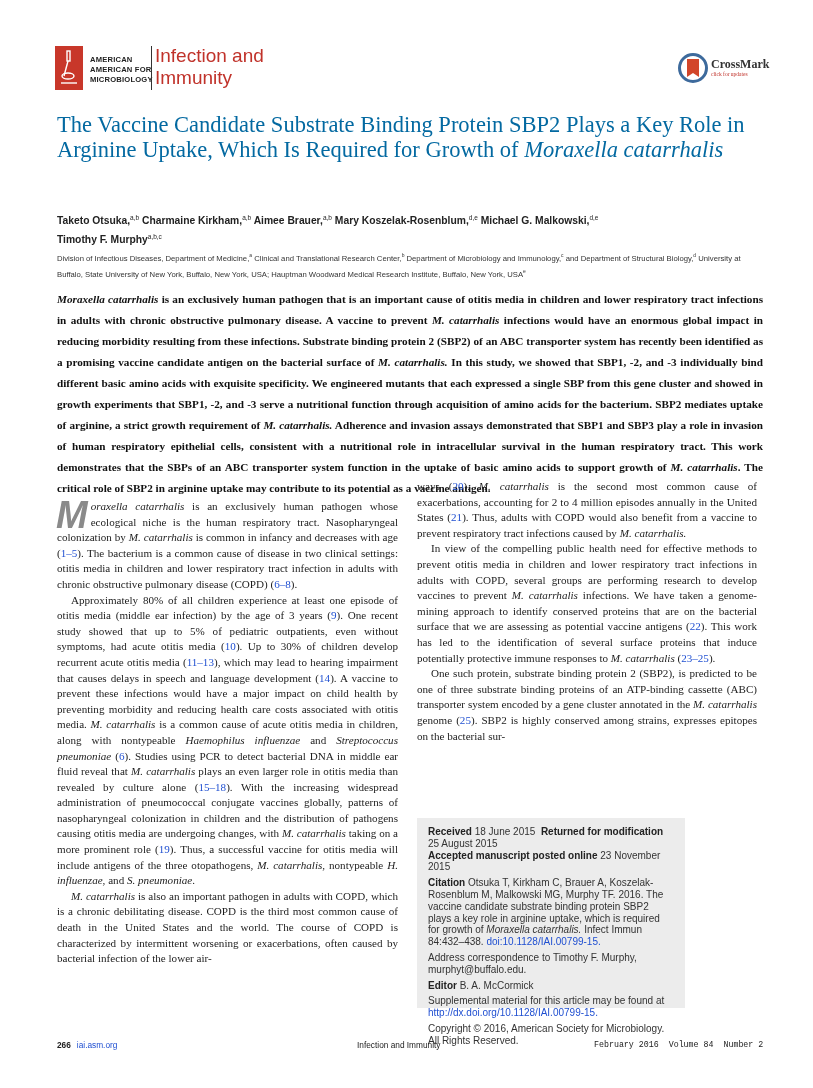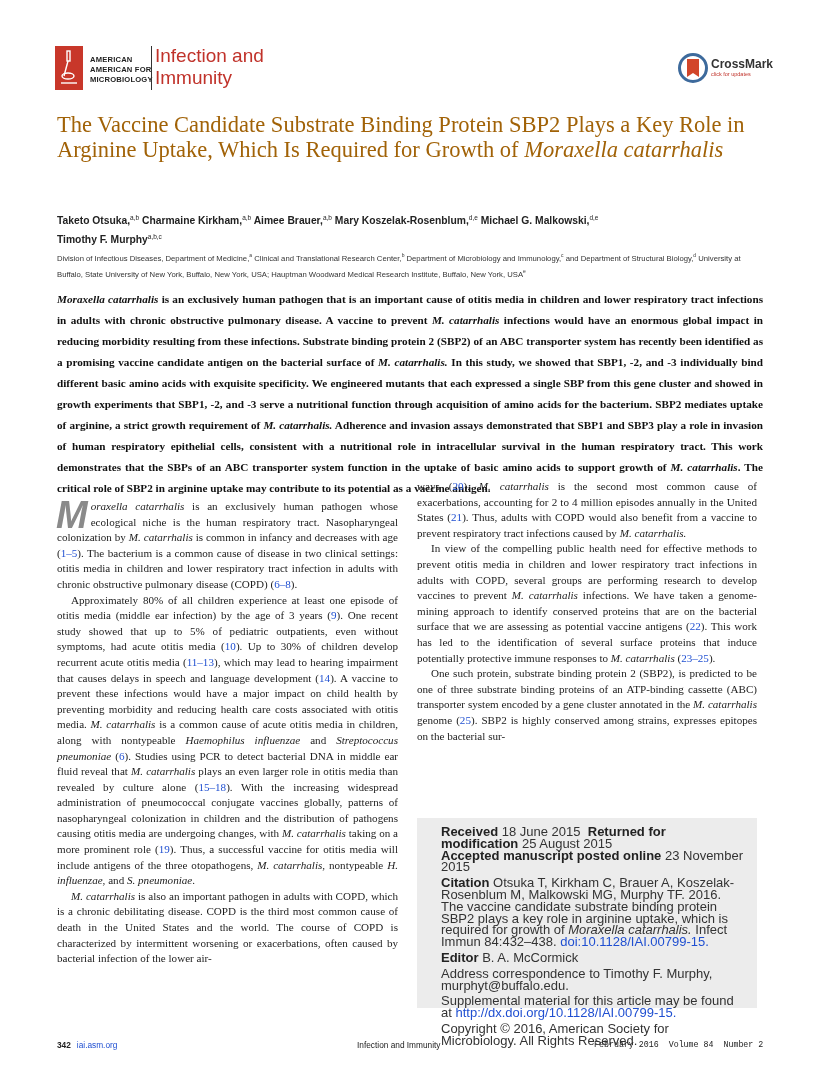--- a/index.html
+++ b/index.html
@@ -7,45 +7,45 @@
   .abs { position:absolute; }
   
   .logo-box { left:55px; top:46px; width:28px; height:44px; background:#c8372a; }
   .asm-text { left:90px; top:55px; font-family:"Liberation Sans", sans-serif; font-size:7.6px; line-height:10px; letter-spacing:0.2px; color:#222; font-weight:bold; }
   .asm-text div { white-space:nowrap; }
   .logo-div { left:151px; top:46px; width:1px; height:44px; background:#333; }
   .journal-name { left:155px; top:45px; font-family:"Liberation Sans", sans-serif; font-size:19px; line-height:22px; color:#c0322a; }
   .crossmark { left:678px; top:53px; display:flex; align-items:center; }
   .cm-circle { width:30px; height:30px; border-radius:50%; border:3px solid #3d6a9c; box-sizing:border-box; display:flex; align-items:center; justify-content:center; background:#fff; }
   .cm-ribbon { width:12px; height:18px; background:#d2462a; clip-path:polygon(0 0,100% 0,100% 100%,50% 78%,0 100%); }
-  .cm-text { margin-left:3px; font-family:Liberation Sans, sans-serif; }
+  .cm-text { margin-left:3px; font-family:Liberation Serif, serif; }
   .cm-title { font-size:12px; font-weight:bold; color:#333; line-height:13px; }
   .cm-sub { font-size:5.5px; color:#c0322a; line-height:7px; }
   
-  .title { left:57px; top:112px; width:700px; font-size:22.5px; line-height:25px; color:#a16207; }
+  .title { left:57px; top:112px; width:700px; font-size:22.5px; line-height:25px; color:#0369a1; }
   .title i { font-style:italic; }
   
   .authors { left:57px; top:210px; width:700px; font-family:"Liberation Sans", sans-serif; font-size:10.3px; line-height:15px; font-weight:bold; color:#222; }
   .authors sup { font-size:6.5px; font-weight:normal; }
   .affil { left:57px; top:249px; width:710px; font-family:"Liberation Sans", sans-serif; font-size:7.7px; line-height:13px; color:#333; }
   .affil sup { font-size:5px; }
   
   .abstract { left:57px; top:289px; width:706px; font-size:11.2px; line-height:21px; font-weight:bold; text-align:justify; color:#111; }
   .abstract i { font-style:italic; }
   
   .col { font-size:11.1px; line-height:15.6px; text-align:justify; color:#1c1c1c; }
   .col-left { left:57px; top:499px; width:341px; }
   .col-right { left:417px; top:479px; width:340px; }
   .col p { margin:0; text-indent:14px; }
   .col p.first { text-indent:0; }
   .col i { font-style:italic; }
   .ref { color:#1f4fd1; }
   .dropcap { float:left; font-size:38px; line-height:30px; font-style:italic; font-weight:bold; color:#8a8a8a; margin:1px 3px 0 -1px; font-family:"Liberation Sans", sans-serif; }
   
-  .infobox { left:417px; top:818px; width:340px; height:190px; background:#ececec; font-family:"Liberation Sans", sans-serif; font-size:13px; line-height:11.8px; color:#333; box-sizing:border-box; padding:8px 12px 0 24px; }
+  .infobox { left:417px; top:818px; width:268px; height:190px; background:#ececec; font-family:"Liberation Sans", sans-serif; font-size:10px; line-height:11.8px; color:#333; box-sizing:border-box; padding:8px 12px 0 11px; }
   .infobox .b { font-weight:bold; color:#222; }
   .infobox .blk { margin-bottom:4px; }
   .infobox i { font-style:italic; }
   .infobox .link { color:#1f4fd1; }
   
   .footer { top:1040px; font-family:"Liberation Sans", sans-serif; font-size:8.3px; color:#222; }
   .footer .pn { font-weight:bold; }
   .footer .link { color:#1f4fd1; margin-left:6px; }
 </style>
 </head>
@@ -106,21 +106,21 @@
 <div class="abs col col-right">
   <p class="first"><span>ways (</span><span class="ref">20</span><span>). </span><i>M. catarrhalis</i><span> is the second most common cause of exacerbations, accounting for 2 to 4 million episodes annually in the United States (</span><span class="ref">21</span><span>). Thus, adults with COPD would also benefit from a vaccine to prevent respiratory tract infections caused by </span><i>M. catarrhalis.</i></p>
   <p><span>In view of the compelling public health need for effective methods to prevent otitis media in children and lower respiratory tract infections in adults with COPD, several groups are performing research to develop vaccines to prevent </span><i>M. catarrhalis</i><span> infections. We have taken a genome-mining approach to identify conserved proteins that are on the bacterial surface that we are assessing as potential vaccine antigens (</span><span class="ref">22</span><span>). This work has led to the identification of several surface proteins that induce potentially protective immune responses to </span><i>M. catarrhalis</i><span> (</span><span class="ref">23–25</span><span>).</span></p>
   <p><span>One such protein, substrate binding protein 2 (SBP2), is predicted to be one of three substrate binding proteins of an ATP-binding cassette (ABC) transporter system encoded by a gene cluster annotated in the </span><i>M. catarrhalis</i><span> genome (</span><span class="ref">25</span><span>). SBP2 is highly conserved among strains, expresses epitopes on the bacterial sur-</span></p>
 </div>
 
 <div class="abs infobox">
   <div><span class="b">Received</span> <span>18 June 2015</span>&nbsp; <span class="b">Returned for modification</span> <span>25 August 2015</span></div>
   <div class="blk"><span class="b">Accepted manuscript posted online</span> <span>23 November 2015</span></div>
   <div class="blk"><span class="b">Citation</span> <span>Otsuka T, Kirkham C, Brauer A, Koszelak-Rosenblum M, Malkowski MG, Murphy TF. 2016. The vaccine candidate substrate binding protein SBP2 plays a key role in arginine uptake, which is required for growth of </span><i>Moraxella catarrhalis.</i><span> Infect Immun 84:432–438. </span><span class="link">doi:10.1128/IAI.00799-15.</span></div>
+  <div class="blk">Address correspondence to Timothy F. Murphy, murphyt@buffalo.edu.</div>
   <div class="blk"><span class="b">Editor</span> <span>B. A. McCormick</span></div>
-  <div class="blk">Address correspondence to Timothy F. Murphy, murphyt@buffalo.edu.</div>
   <div class="blk"><span>Supplemental material for this article may be found at </span><span class="link">http://dx.doi.org/10.1128/IAI.00799-15.</span></div>
   <div class="blk">Copyright © 2016, American Society for Microbiology. All Rights Reserved.</div>
 </div>
 
-<div class="abs footer" style="left:57px;"><span class="pn">342</span><span class="link">iai.asm.org</span></div>
+<div class="abs footer" style="left:57px;"><span class="pn">266</span><span class="link">iai.asm.org</span></div>
 <div class="abs footer" style="left:357px;">Infection and Immunity</div>
 <div class="abs footer" style="left:594px; white-space:pre;font-family:Liberation Mono, monospace;">February 2016  Volume 84  Number 2</div>
 
 </body></html>

